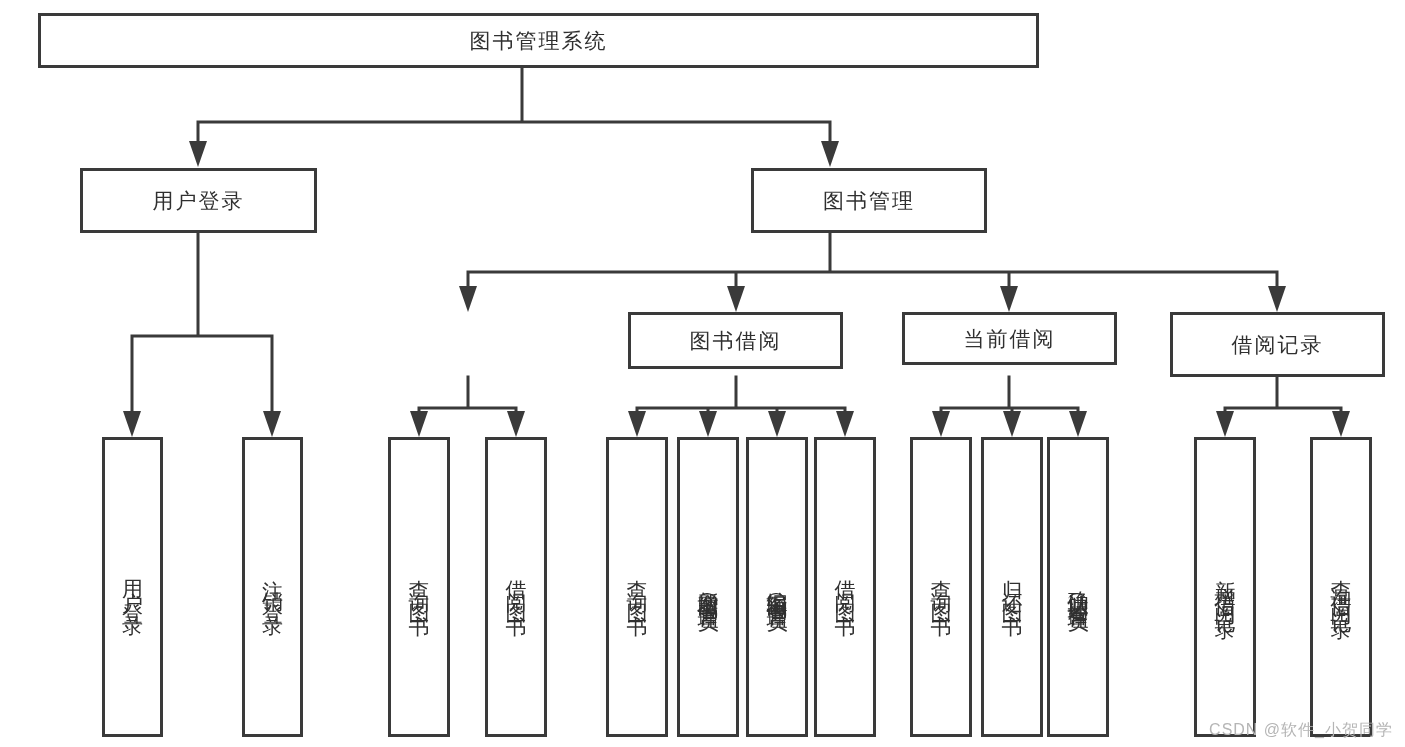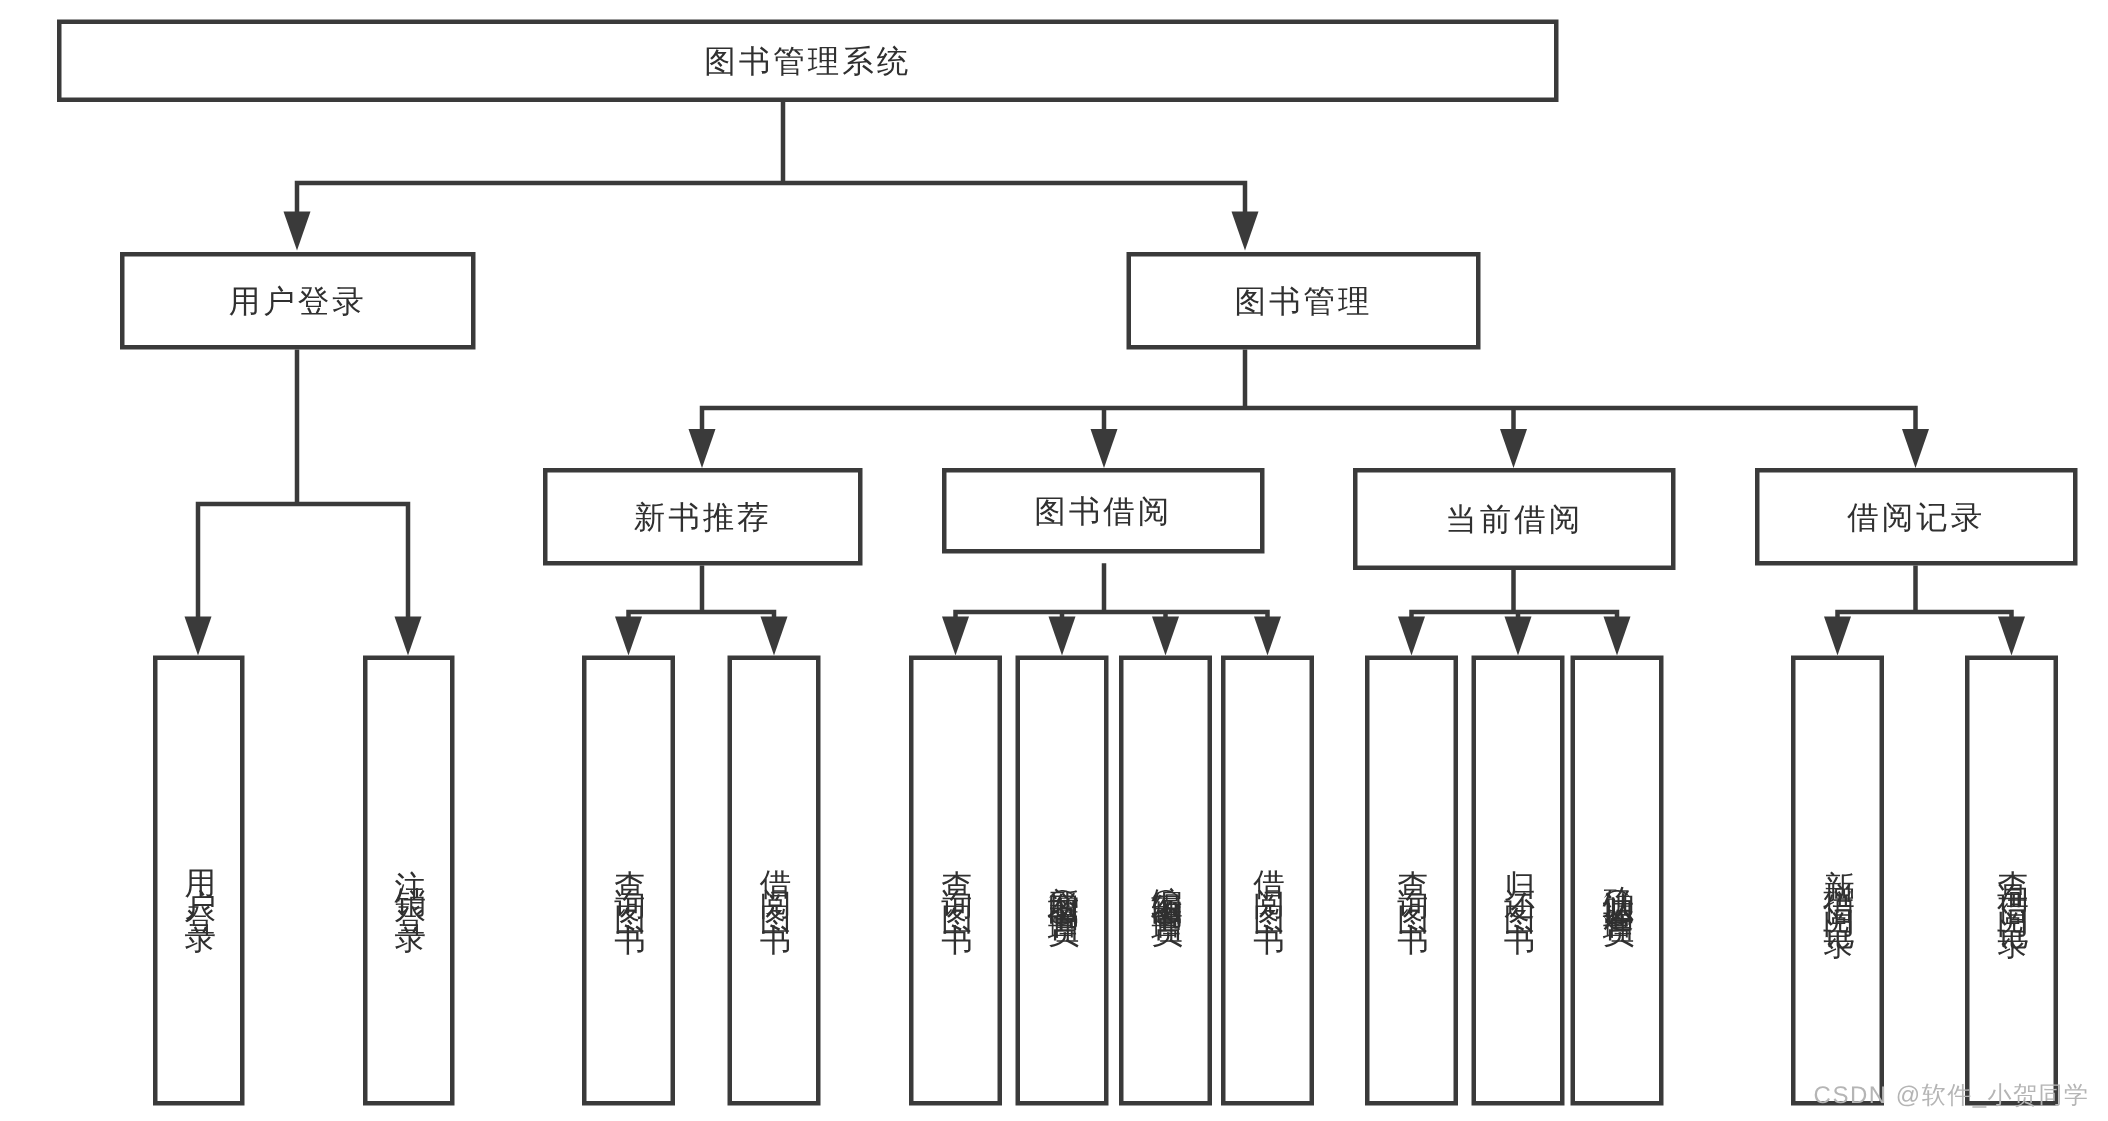--- a/index.html
+++ b/index.html
@@ -91,23 +91,22 @@
     <path d="M1277 377 V408 M1225 408 H1341 M1225 408 V414 M1341 408 V414"></path>
     <polygon points="1216,411 1234,411 1225,437"></polygon>
     <polygon points="1332,411 1350,411 1341,437"></polygon>
   </svg>
 
   <div class="box" style="left:22px;top:13px;width:1001px;height:55px;margin-left:16px;">图书管理系统</div>
 
   <div class="box" style="left:80px;top:168px;width:237px;height:65px;">用户登录</div>
   <div class="box" style="left:751px;top:168px;width:236px;height:65px;">图书管理</div>
 
-  <div class="box" style="left:362px;top:312px;width:213px;height:65px;">新书推荐</div>
   <div class="box" style="left:628px;top:312px;width:215px;height:57px;">图书借阅</div>
-  <div class="box" style="left:902px;top:312px;width:215px;height:68px;">当前借阅</div>
+  <div class="box" style="left:902px;top:312px;width:215px;height:53px;">当前借阅</div>
   <div class="box" style="left:1170px;top:312px;width:215px;height:65px;">借阅记录</div>
 
   <div class="box leaf" style="left:102px;width:61px;">
     <span class="vtext">用户登录</span>
   </div>
   <div class="box leaf" style="left:242px;width:61px;">
     <span class="vtext">注销登录</span>
   </div>
 
   <div class="box leaf" style="left:388px;">

